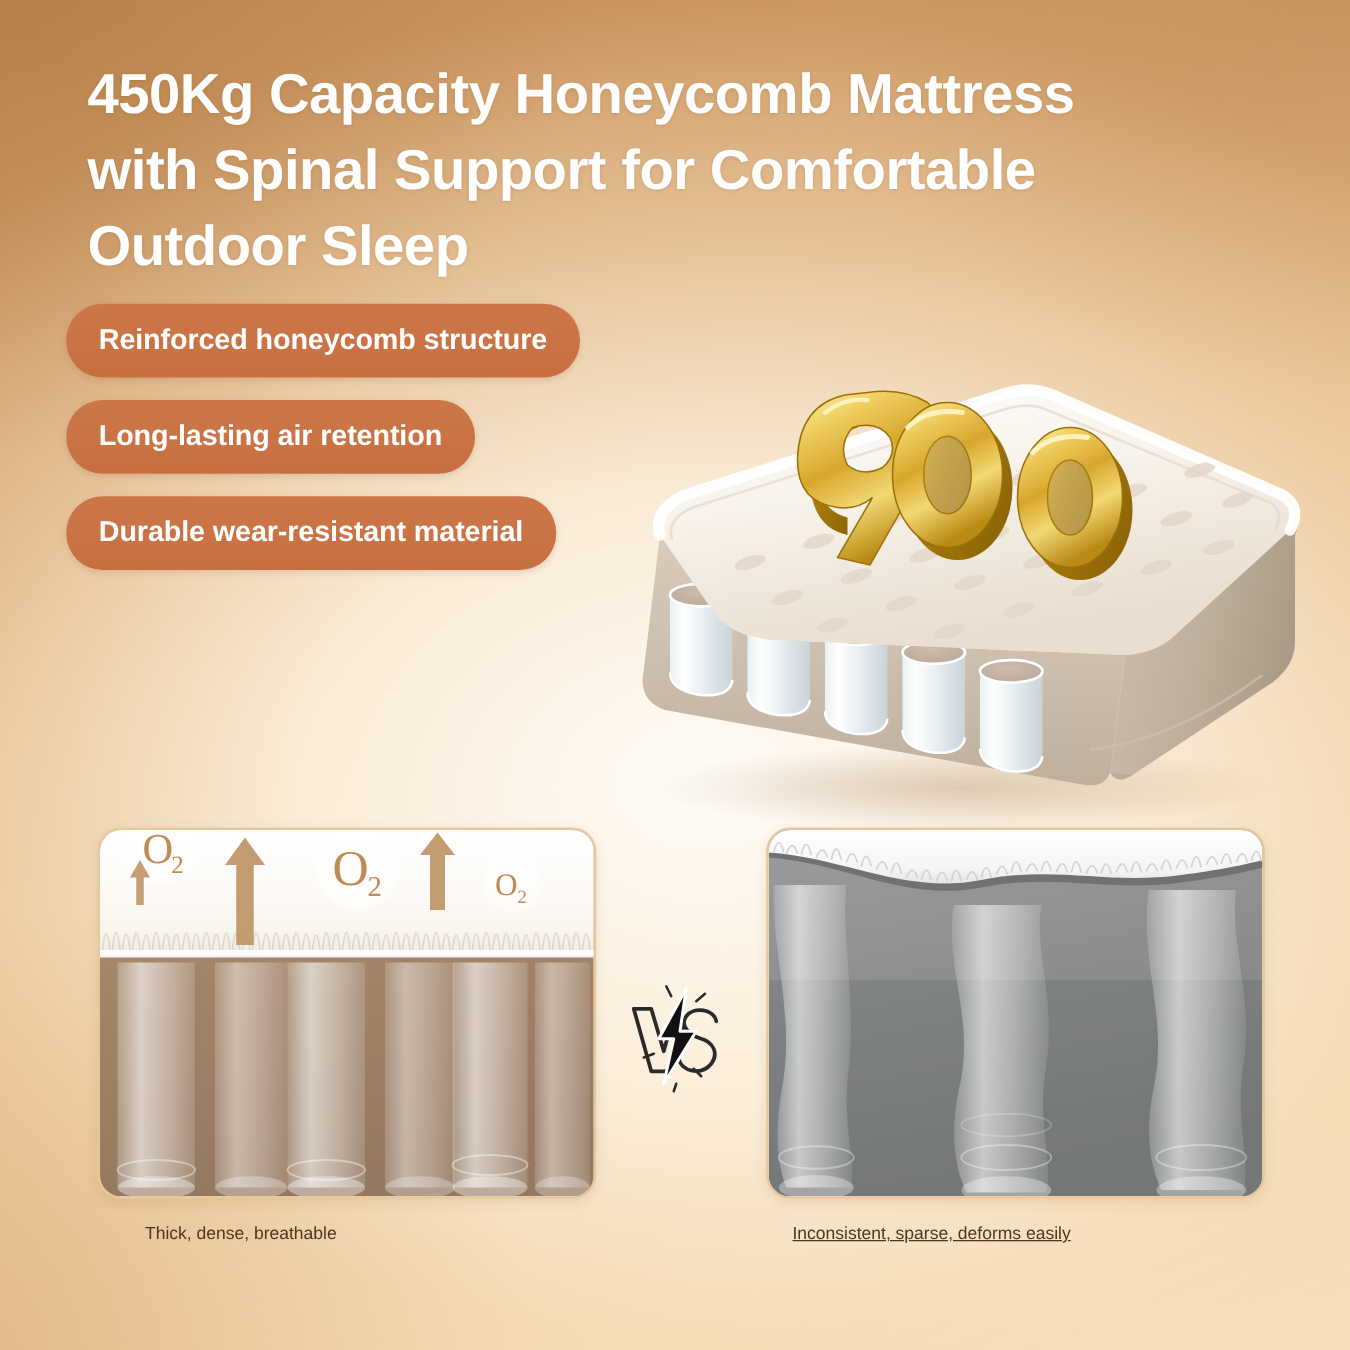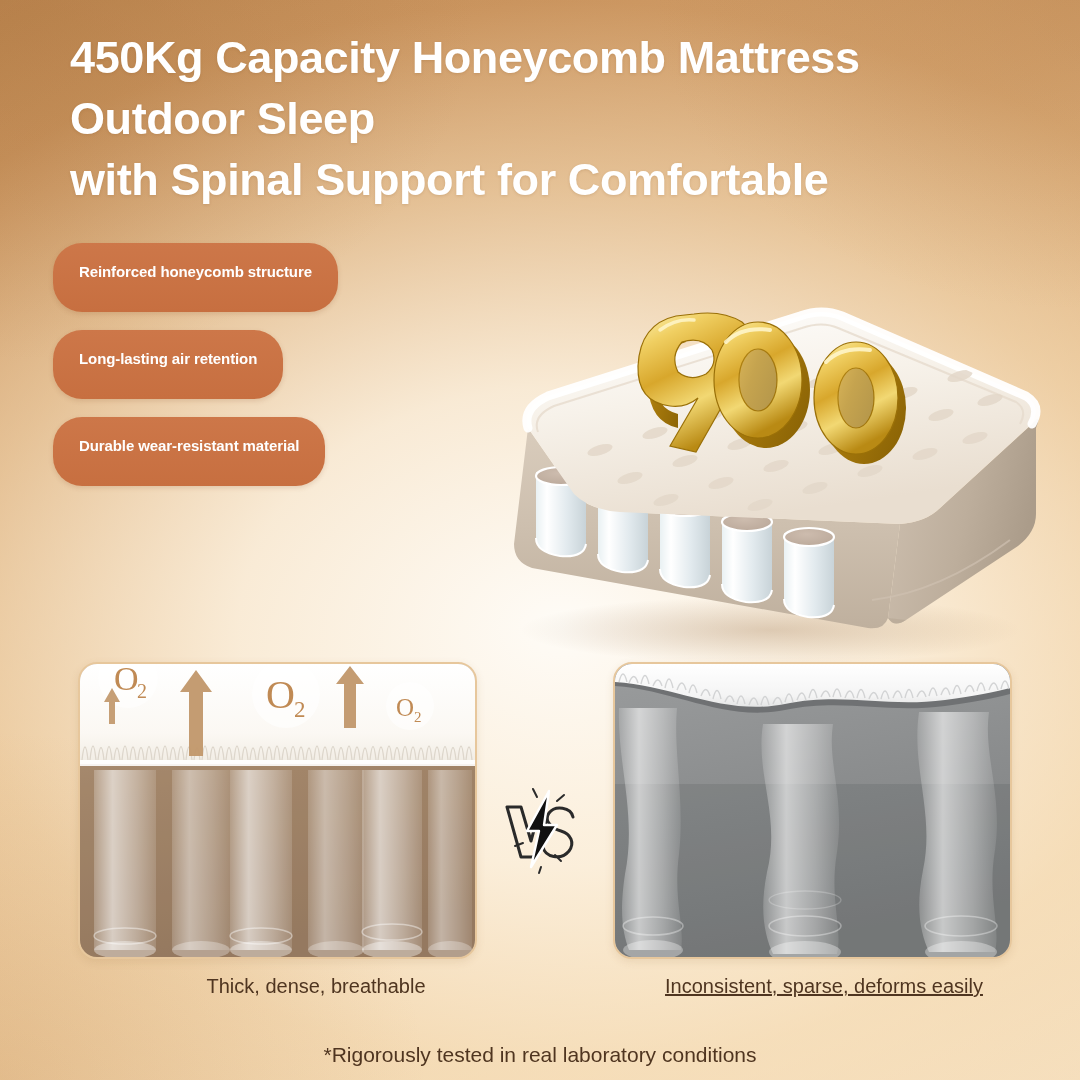--- a/index.html
+++ b/index.html
@@ -26,21 +26,21 @@
       radial-gradient(60% 45% at 2% 2%, rgba(168,113,60,0.30), rgba(168,113,60,0) 70%),
       radial-gradient(55% 40% at 100% 0%, rgba(176,122,66,0.26), rgba(176,122,66,0) 72%),
       radial-gradient(55% 45% at 0% 100%, rgba(188,134,74,0.22), rgba(188,134,74,0) 72%);
     pointer-events: none;
   }
 
   
   .headline {
     position: absolute;
     left: 70px;
-    top: 27px;
+    top: 44px;
     width: 880px;
     color: #ffffff;
     font-size: 45px;
     font-weight: bold;
     line-height: 61px;
     letter-spacing: -0.4px;
     text-shadow: 0 1px 3px rgba(120,76,34,0.18);
     z-index: 6;
   }
   .headline .hl-line { display: block; white-space: nowrap; }
@@ -49,26 +49,26 @@
   .pills {
     position: absolute;
     left: 53px;
     top: 243px;
     z-index: 6;
   }
   .pill {
     display: inline-flex;
     align-items: center;
     height: 57px;
-    padding: 0 26px 12px 26px;
+    padding: 0 26px 2px 26px;
     margin-bottom: 18px;
     border-radius: 29px;
     background: linear-gradient(180deg, #cd7749 0%, #c76f40 100%);
     color: #ffffff;
-    font-size: 15px;
+    font-size: 23px;
     font-weight: bold;
     letter-spacing: -0.1px;
     box-shadow: 0 2px 5px rgba(140,78,38,0.18);
     white-space: nowrap;
   }
   .pill-row { display: block; }
 
   
   .hero {
     position: absolute;
@@ -92,24 +92,23 @@
     box-shadow: 0 3px 9px rgba(150,104,58,0.14);
     z-index: 5;
   }
   .panel-left  { left: 78px; }
   .panel-right { left: 613px; }
   .panel svg { display: block; width: 100%; height: 100%; }
 
   .caption {
     position: absolute;
     color: #4f3520;
-    font-size: 20px;
+    font-size: 14px;
     line-height: 29px;
     z-index: 6;
-    text-align: center;
   }
   .caption-left  { left: 116px; top: 972px; width: 400px; }
   .caption-right { left: 634px; top: 972px; width: 380px; text-decoration: underline; }
 
   
   .vs-badge {
     position: absolute;
     left: 497px;
     top: 783px;
     width: 92px;
@@ -130,22 +129,22 @@
     z-index: 6;
   }
 </style>
 </head>
 <body>
 
 <div id="poster">
 
   <div class="headline">
     <span class="hl-line">450Kg Capacity Honeycomb Mattress</span>
+    <span class="hl-line">with Spinal Support for Comfortable</span>
     <span class="hl-line">Outdoor Sleep</span>
-    <span class="hl-line">with Spinal Support for Comfortable</span>
   </div>
 
   <div class="pills">
     <div class="pill-row">
       <div class="pill">Reinforced honeycomb structure</div>
     </div>
     <div class="pill-row">
       <div class="pill">Long-lasting air retention</div>
     </div>
     <div class="pill-row">
@@ -488,15 +487,14 @@
         <path d="M26 60 L18 63"></path>
         <path d="M58 72 L64 78"></path>
         <path d="M44 84 L42 90"></path>
       </g>
     </svg>
   </div>
 
   <div class="caption caption-left">Thick, dense, breathable</div>
   <div class="caption caption-right">Inconsistent, sparse, deforms easily</div>
 
-  <div class="footnote">*Rigorously tested in real laboratory conditions</div>
 
 </div>
 
 </body></html>

